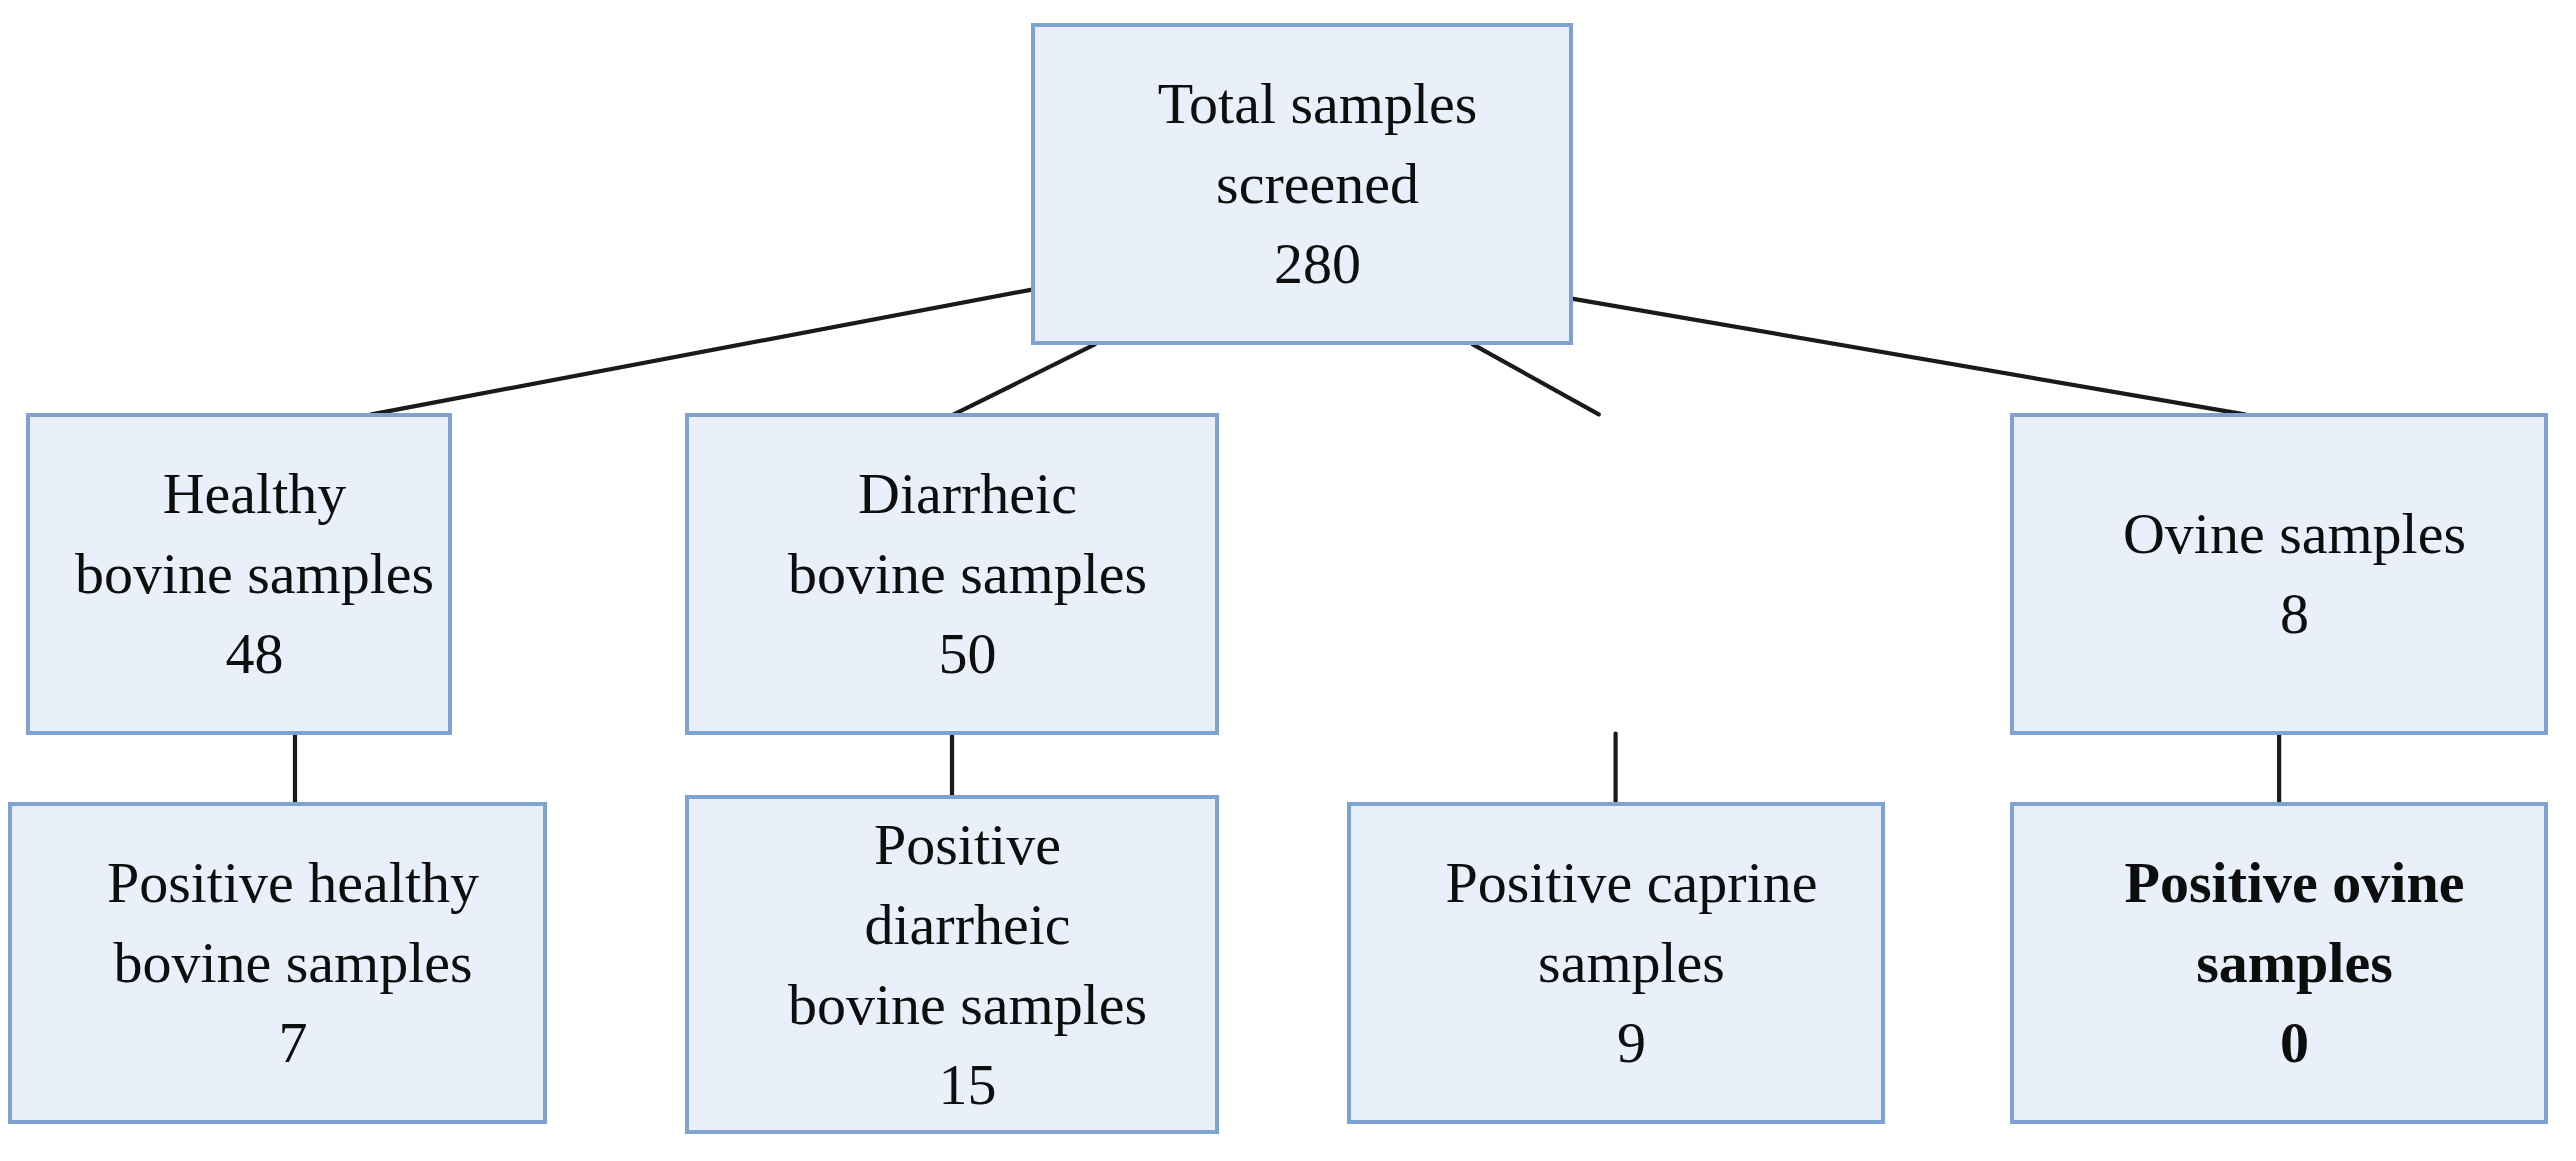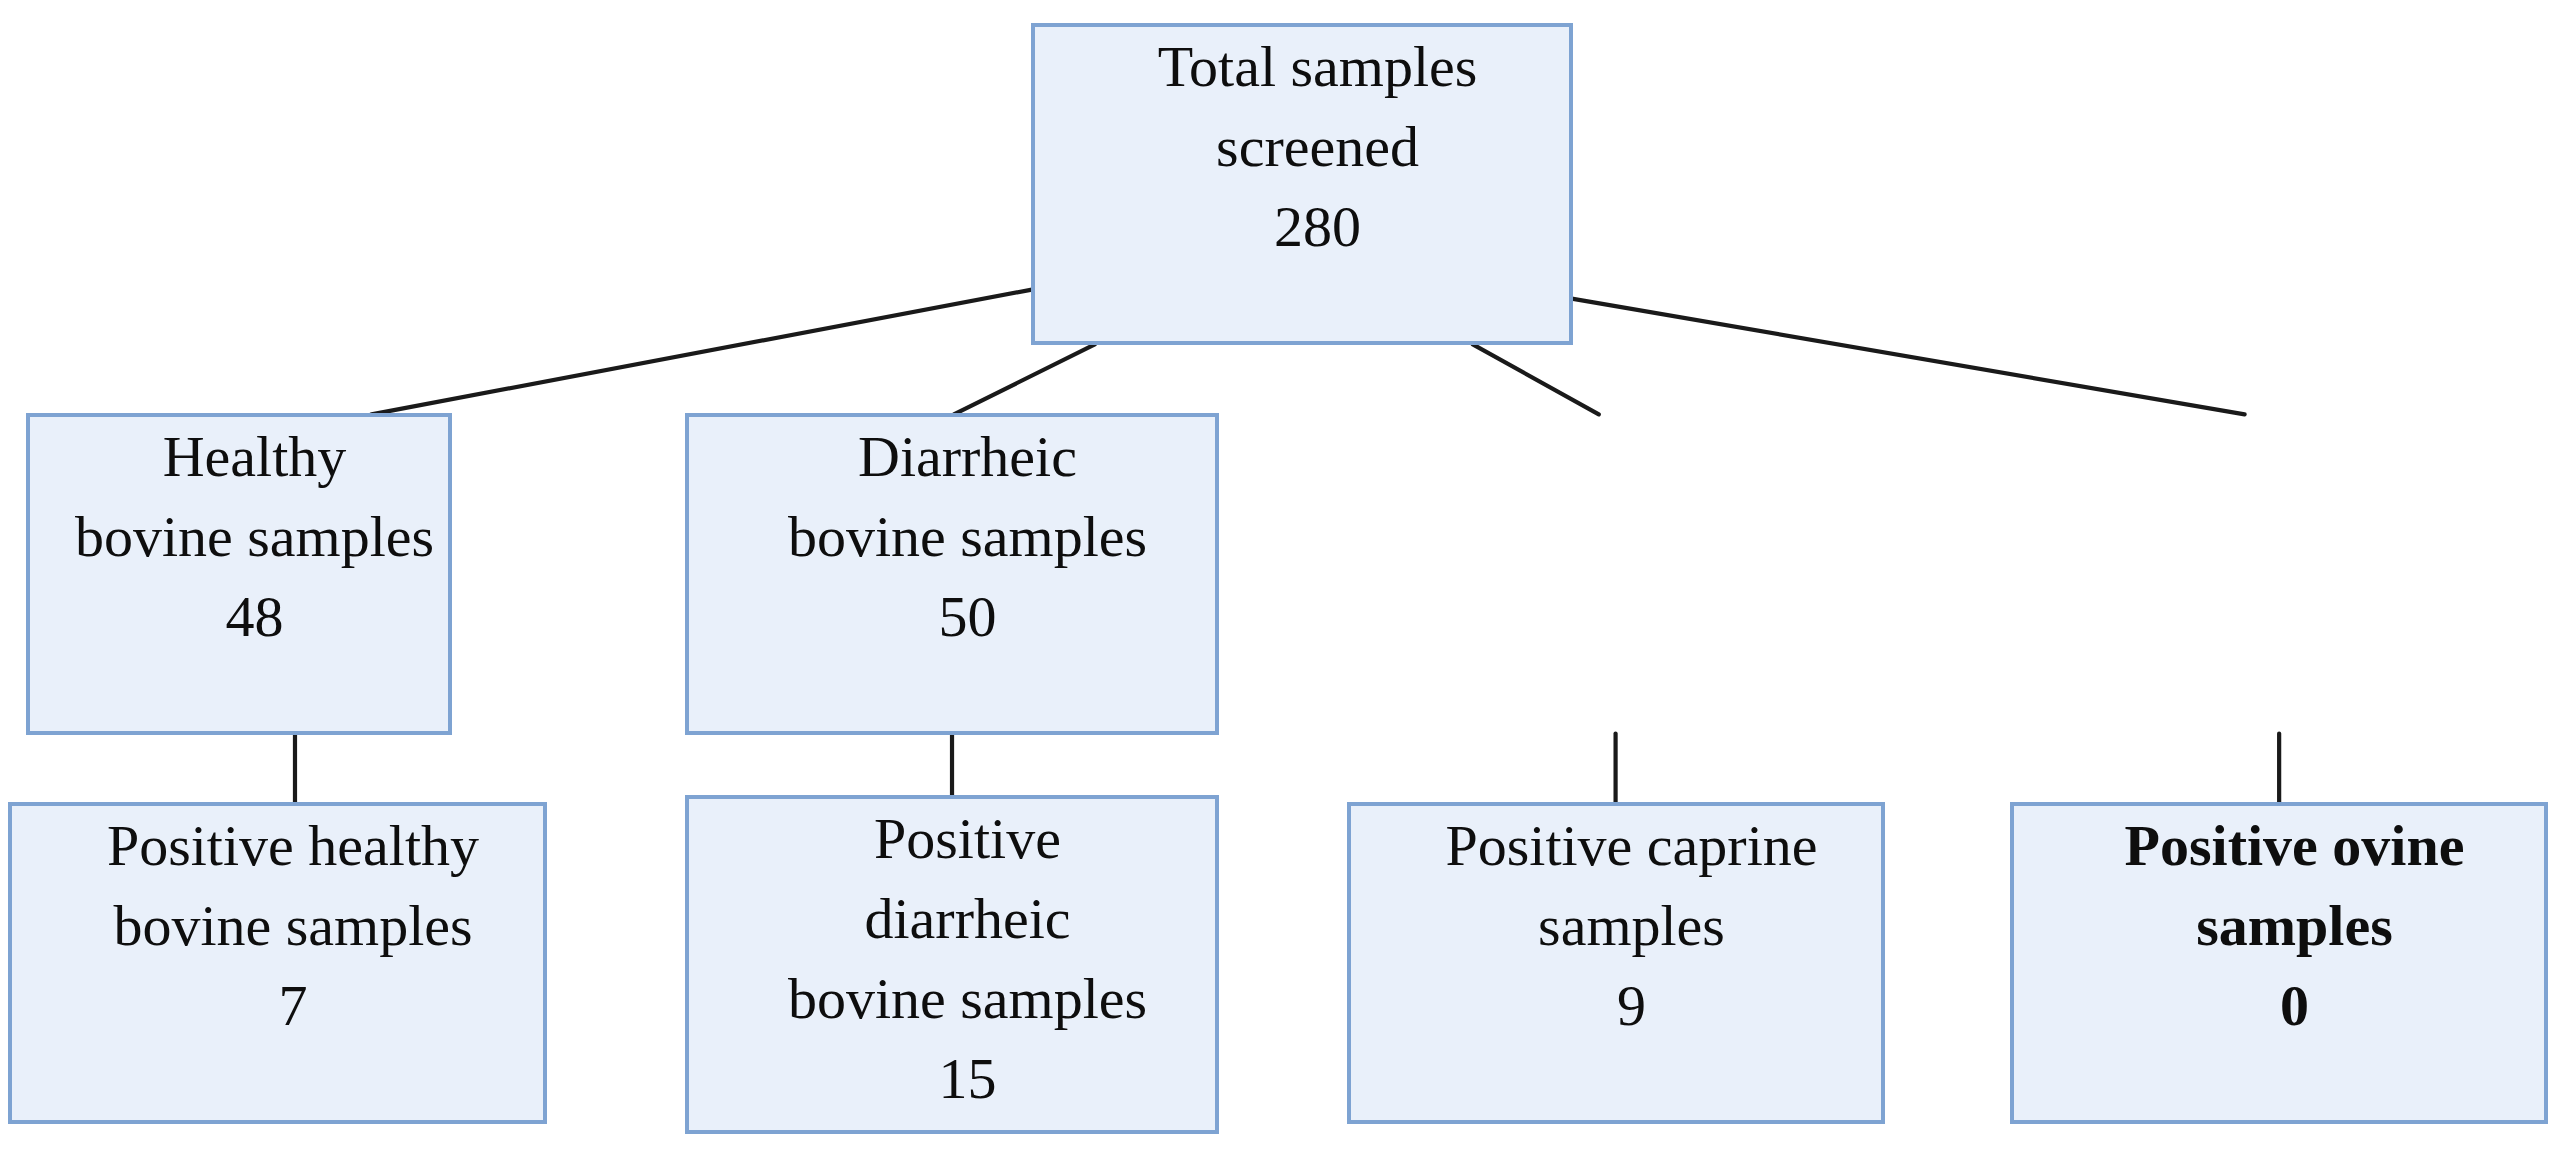--- a/index.html
+++ b/index.html
@@ -33,20 +33,21 @@
   .connectors line {
     stroke: var(--connector-color);
     stroke-width: 4.5;
     stroke-linecap: round;
   }
   .node {
     position: absolute;
     background: var(--box-fill);
     border: 4.7px solid var(--box-border);
     display: flex;
+    align-items: center;
     justify-content: center;
     text-align: center;
     padding-left: 31px;
   }
   .node-text {
     font-size: 58px;
     line-height: 80px;
     color: var(--text-color);
     white-space: nowrap;
   }
@@ -83,20 +84,23 @@
 
   <div class="node node-r2b1">
     <div class="node-text">Healthy<br>bovine samples<br>48</div>
   </div>
 
   <div class="node node-r2b2">
     <div class="node-text">Diarrheic<br>bovine samples<br>50</div>
   </div>
 
 
+  <div class="node node-r2b4">
+    <div class="node-text">Ovine samples<br>8</div>
+  </div>
 
   <div class="node node-r3b1">
     <div class="node-text">Positive healthy<br>bovine samples<br>7</div>
   </div>
 
   <div class="node node-r3b2">
     <div class="node-text">Positive<br>diarrheic<br>bovine samples<br>15</div>
   </div>
 
   <div class="node node-r3b3">

